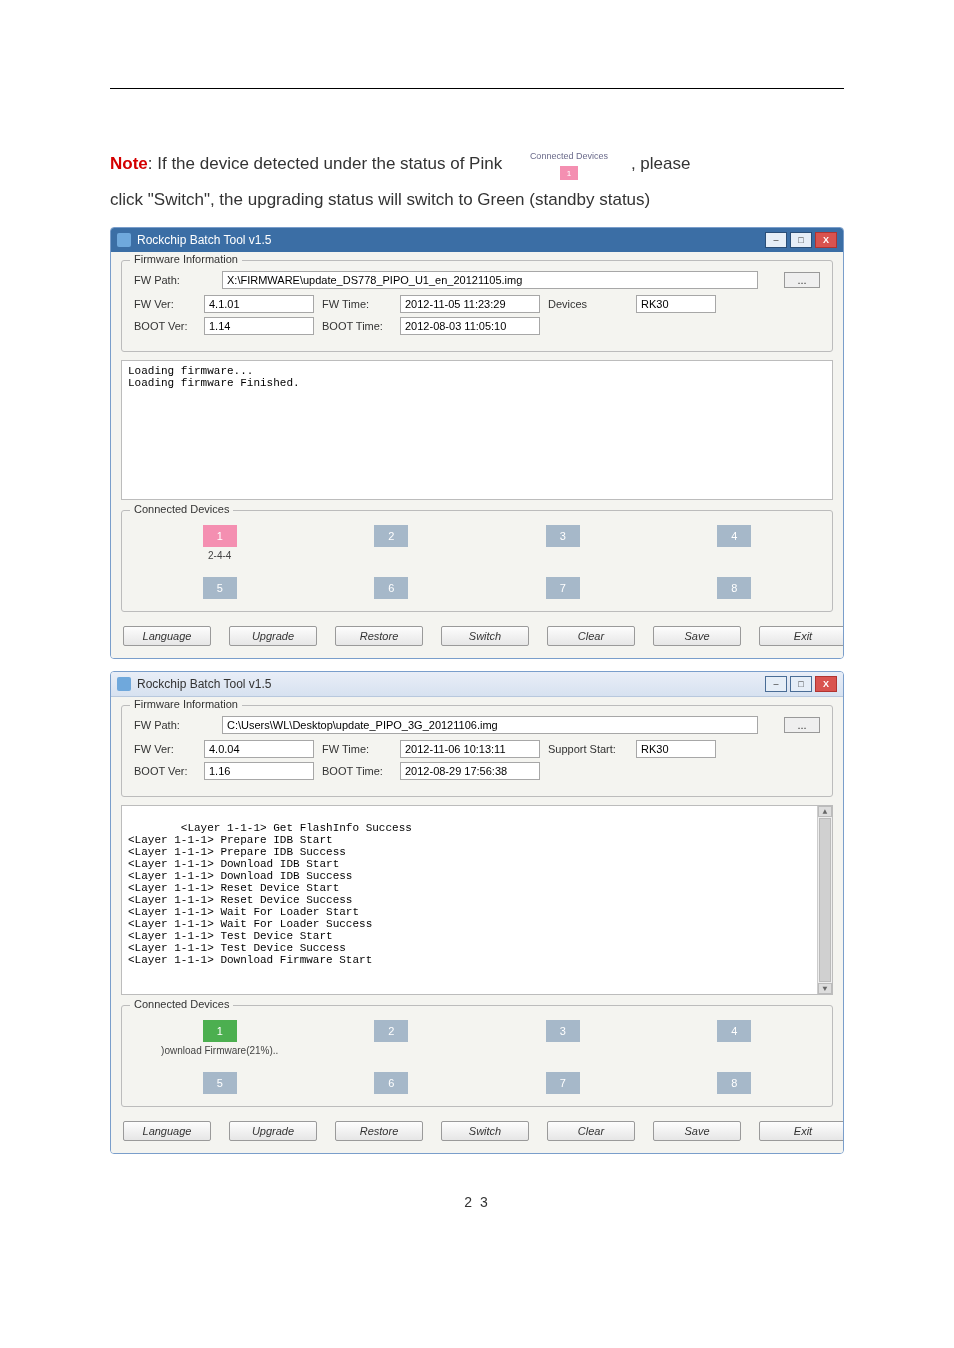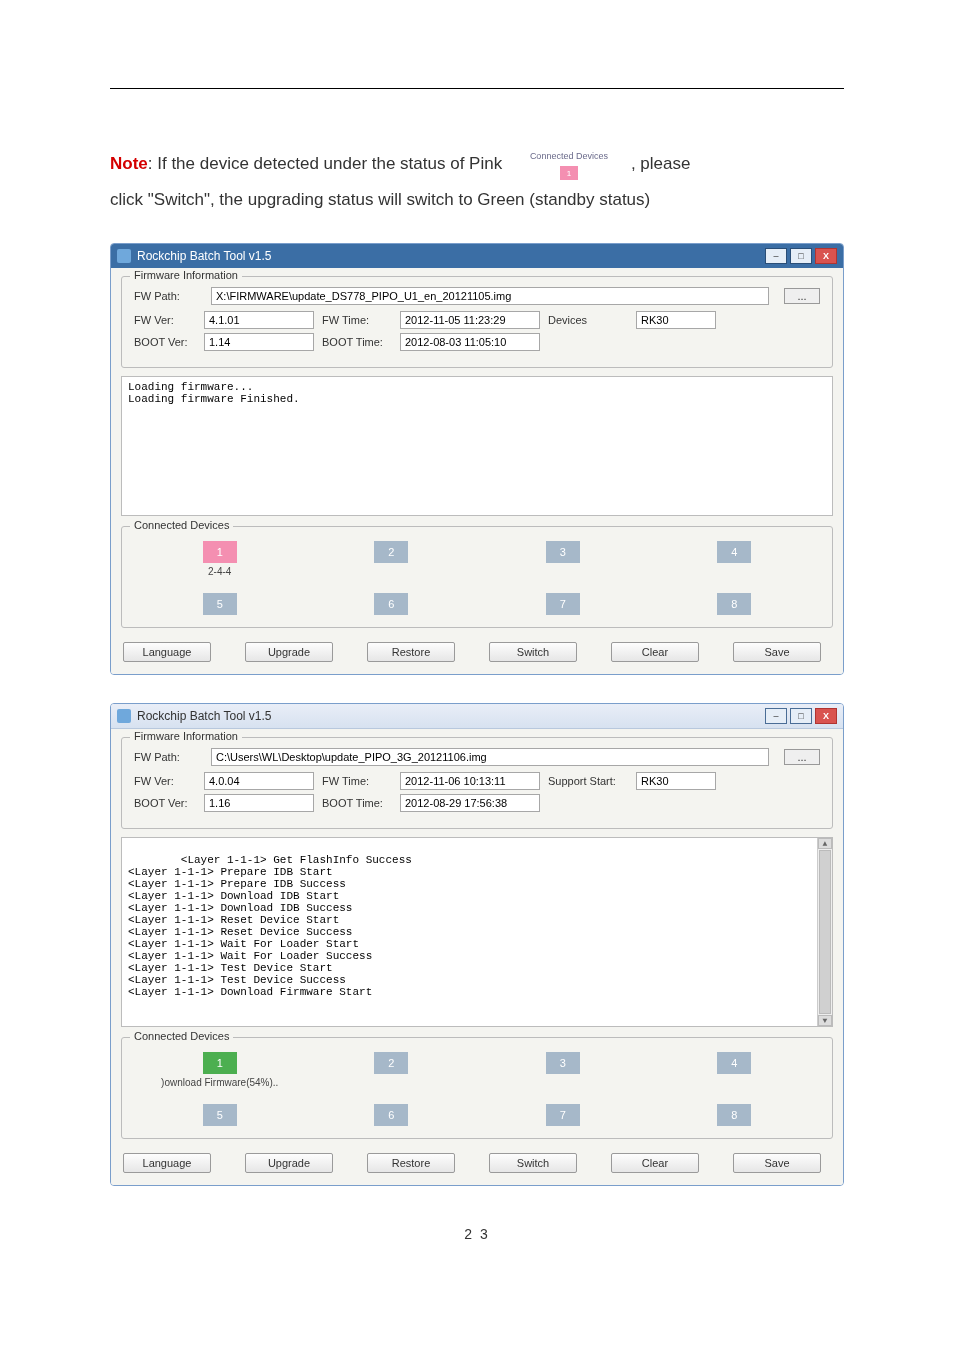--- a/index.html
+++ b/index.html
@@ -56,21 +56,21 @@
     display: flex;
     align-items: center;
     justify-content: center;
     font-size: 8px;
     color: #fff;
   }
 
   .tool-window {
     border: 1px solid #7a9ecb;
     border-radius: 4px;
-    margin-top: 28px;
+    margin-top: 12px;
     font-family: Tahoma, Arial, sans-serif;
     font-size: 11px;
     overflow: hidden;
   }
   .titlebar {
     display: flex;
     align-items: center;
     justify-content: space-between;
     padding: 4px 6px;
     font-size: 12px;
@@ -150,21 +150,21 @@
     display: grid;
     grid-template-columns: 62px 110px 70px 140px 80px 80px auto;
     column-gap: 8px;
     align-items: center;
     margin-bottom: 4px;
     font-size: 11px;
   }
   .fw-row-path {
     display: grid;
     grid-template-columns: 62px 1fr 36px;
-    column-gap: 15px;
+    column-gap: 26px;
     align-items: center;
     margin-bottom: 6px;
   }
   .tinput {
     border: 1px solid #a7a7a7;
     background: #fff;
     padding: 2px 4px;
     font-size: 11px;
     font-family: Tahoma, Arial, sans-serif;
     box-sizing: border-box;
@@ -249,22 +249,23 @@
     align-items: center;
     gap: 2px;
   }
   .dev-sub {
     font-size: 10px;
     color: #444;
     margin-top: 1px;
   }
   .btn-row {
     display: flex;
-    gap: 34px;
+    gap: 18px;
     padding: 4px 2px 2px 2px;
+    font-style: italic;
   }
   .tool-btn {
     flex: none;
     border: 1px solid #9a9a9a;
     background: linear-gradient(#fdfdfd, #e6e6e6);
     padding: 3px 0;
     font-size: 11px;
     text-align: center;
     width: 86px;
     border-radius: 2px;
@@ -431,21 +432,21 @@
           <div class="thumb"></div>
           <div class="arr">▼</div>
         </div>
       </div>
 
       <div class="devices-fieldset">
         <div class="fieldset-title">Connected Devices</div>
         <div class="devices-grid">
           <div class="dev-col">
             <div class="dev-slot green">1</div>
-            <div class="dev-sub">)ownload Firmware(54%)..</div>
+            <div class="dev-sub">)ownload Firmware(21%)..</div>
           </div>
           <div class="dev-slot">2</div>
           <div class="dev-slot">3</div>
           <div class="dev-slot">4</div>
           <div class="dev-slot">5</div>
           <div class="dev-slot">6</div>
           <div class="dev-slot">7</div>
           <div class="dev-slot">8</div>
         </div>
       </div>

